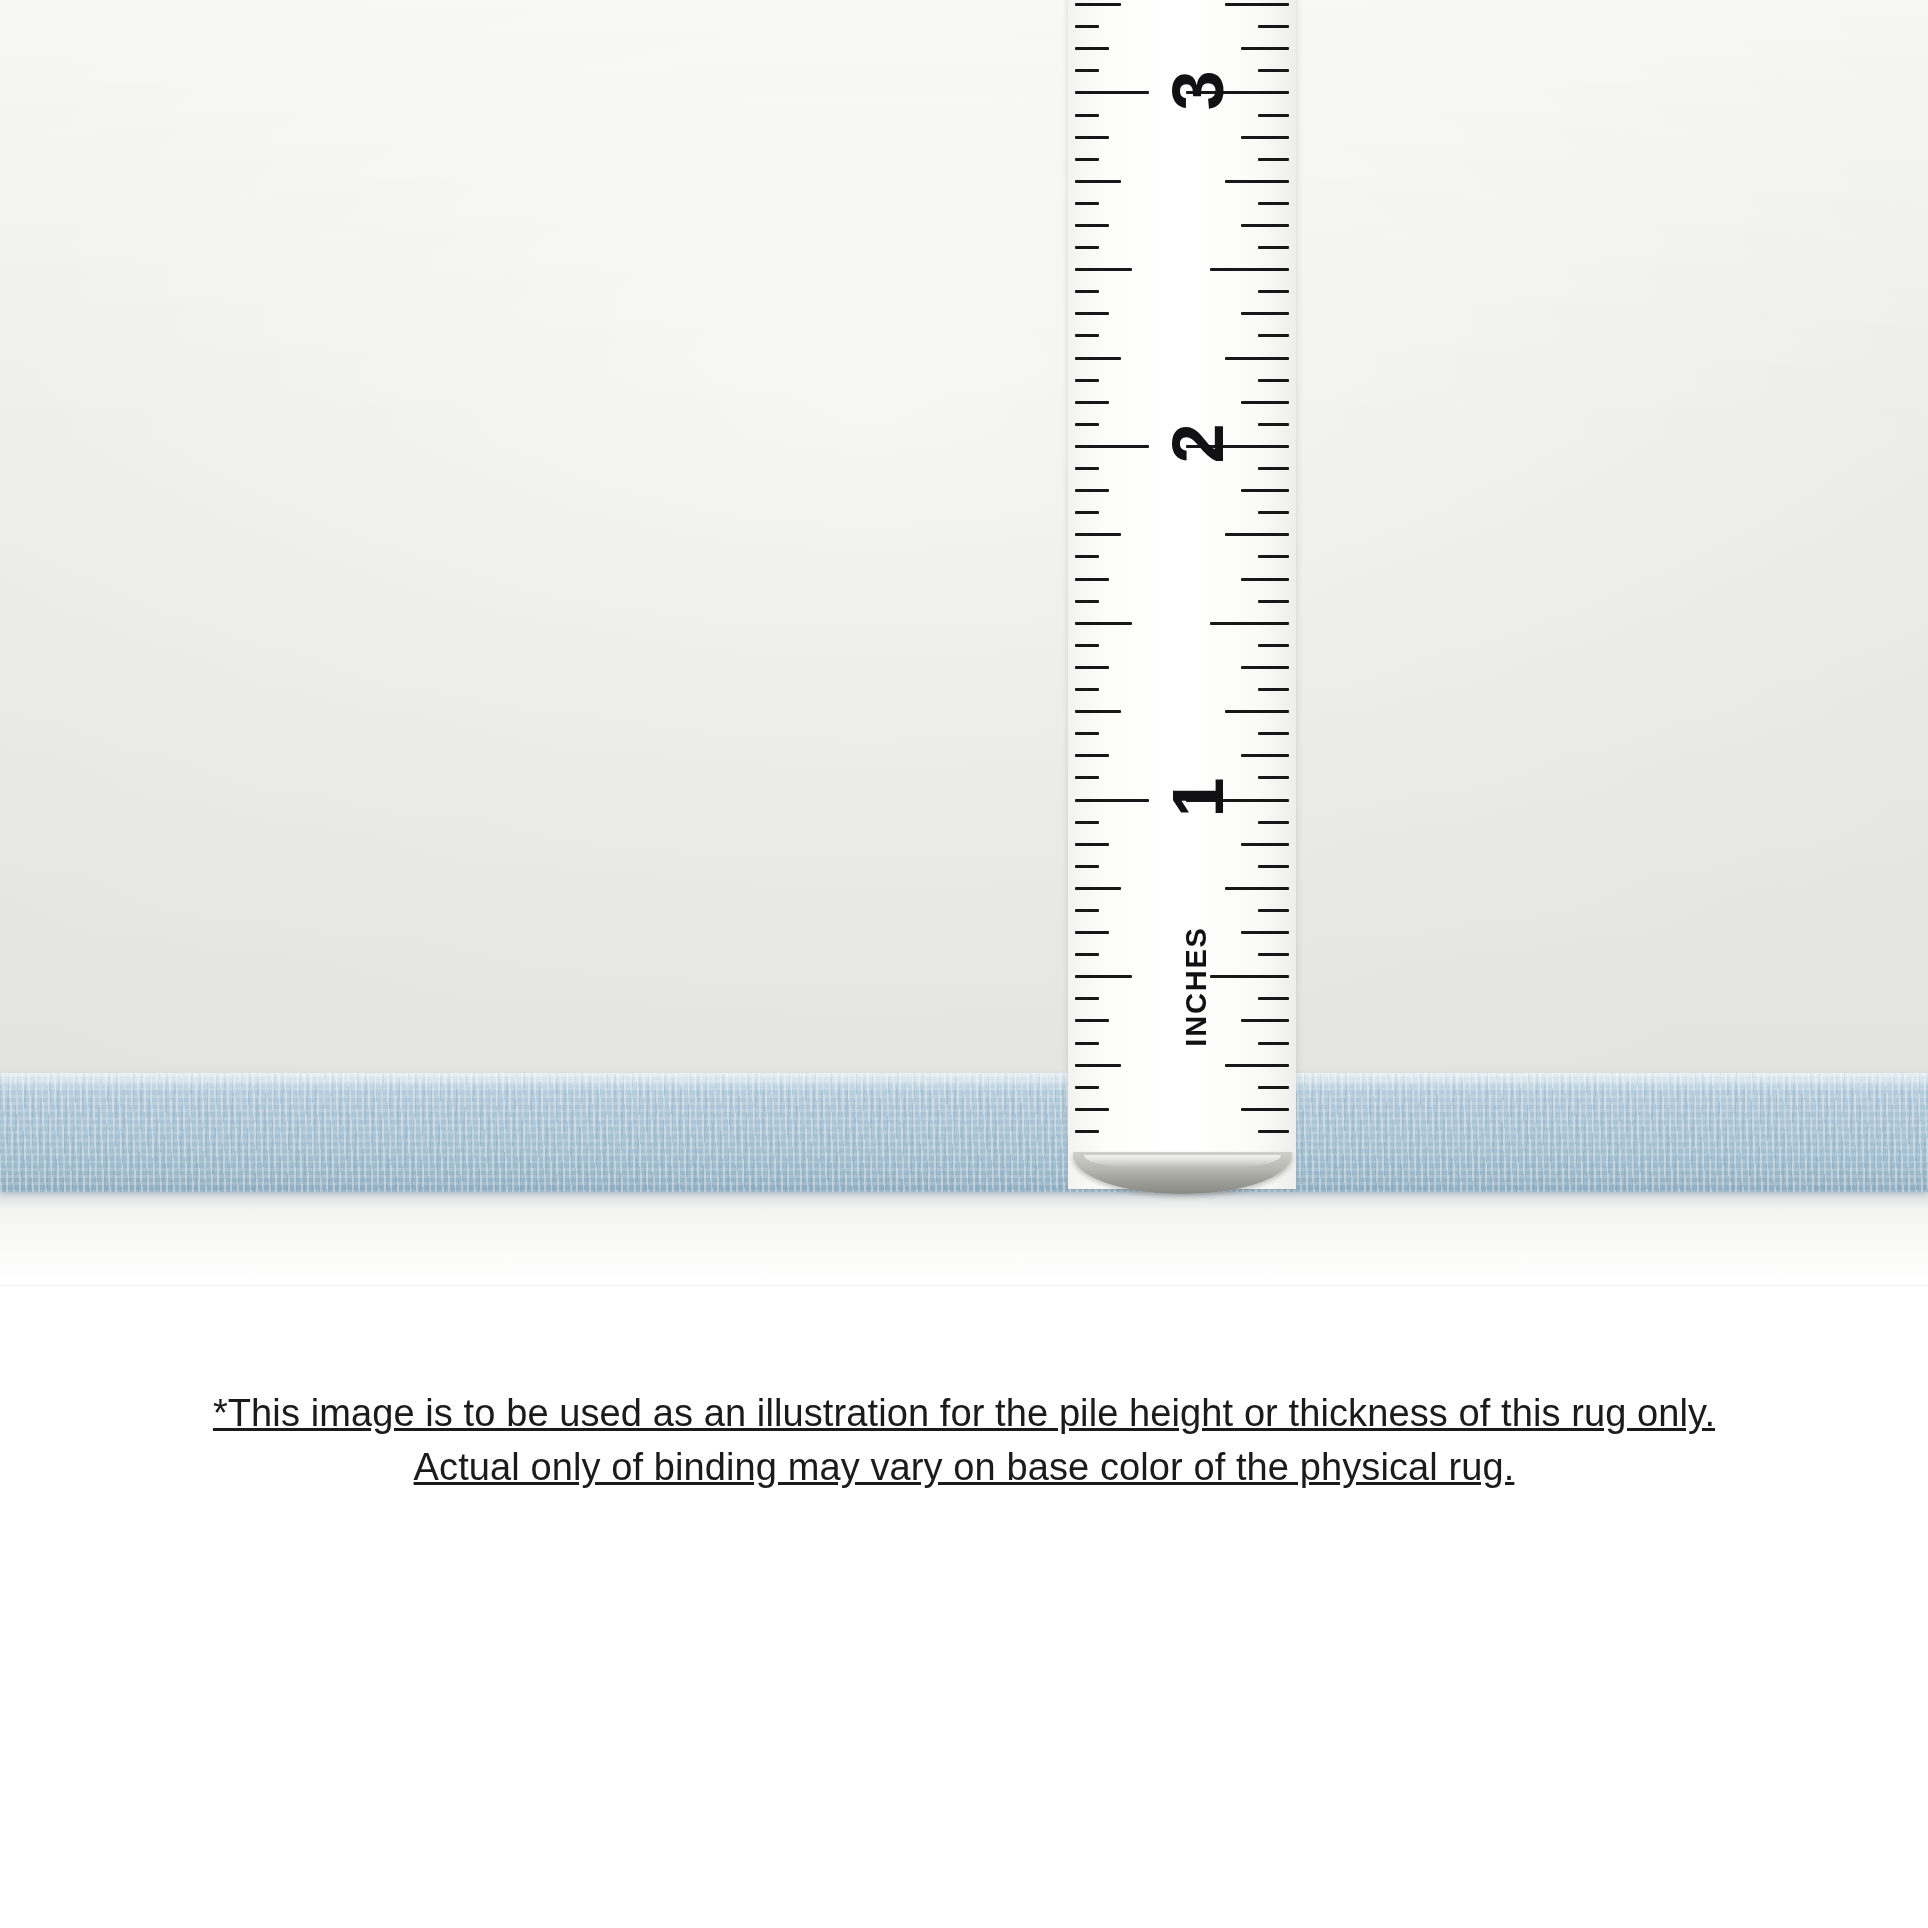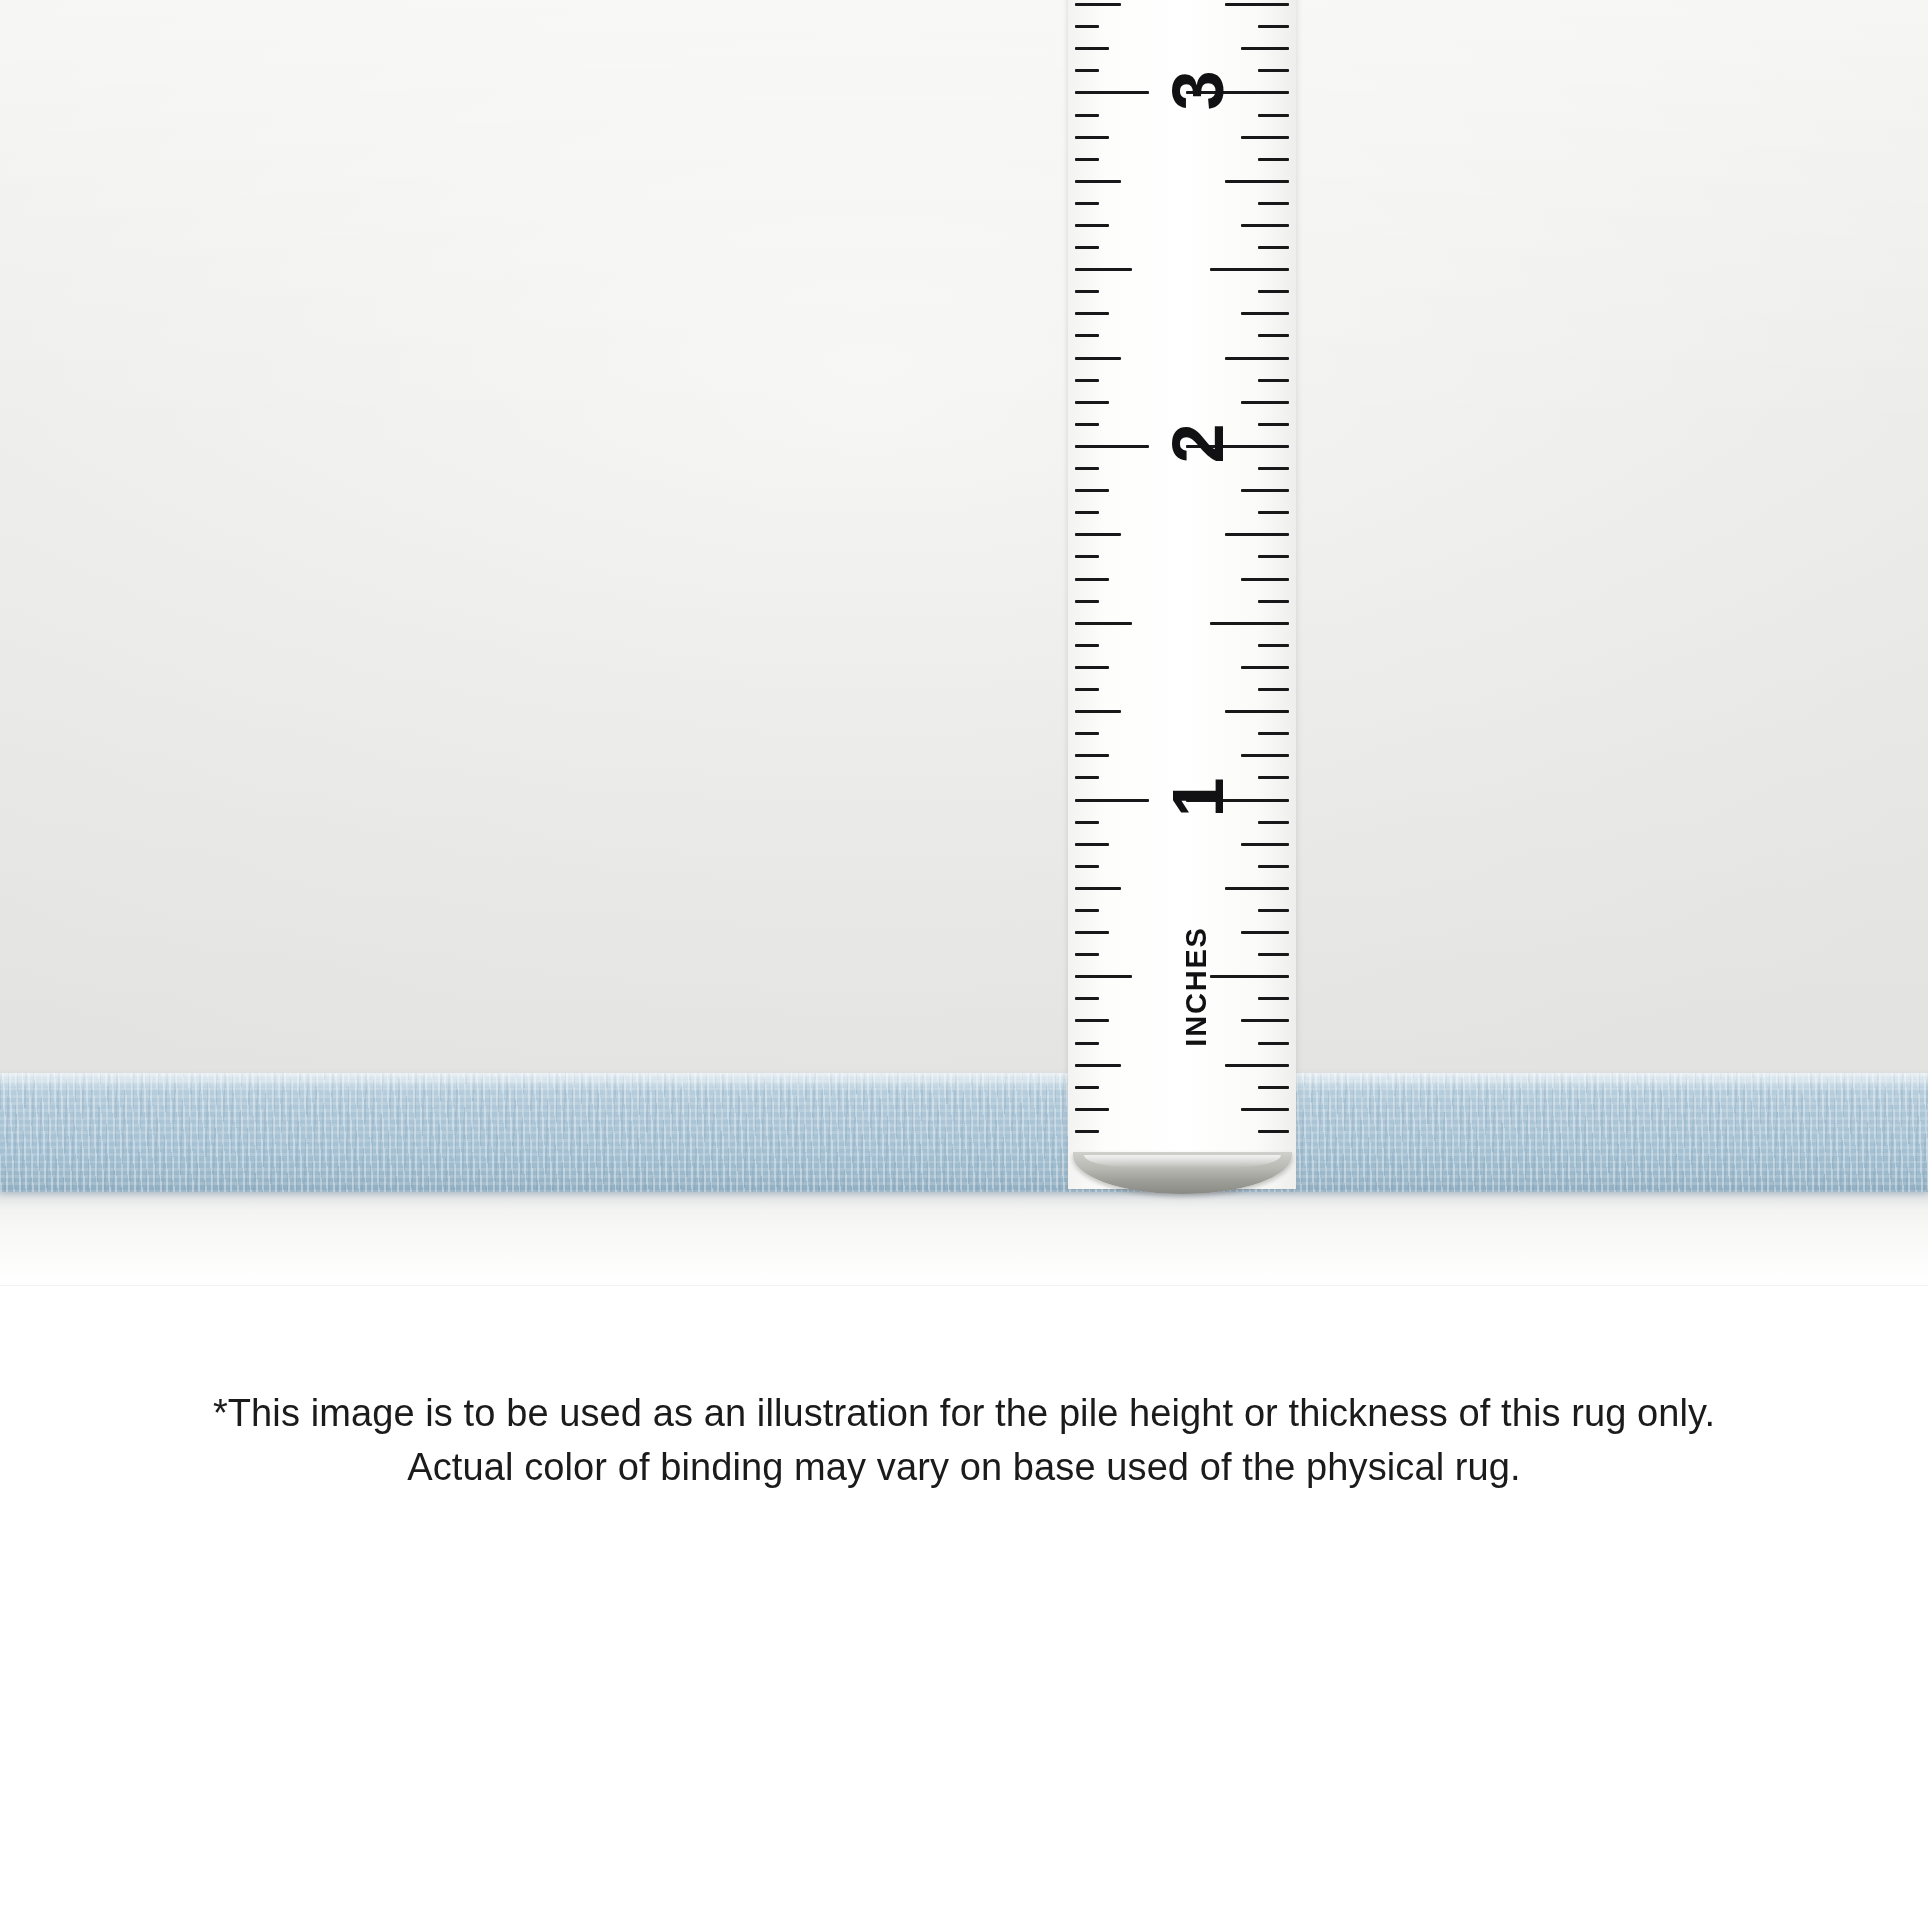--- a/index.html
+++ b/index.html
@@ -177,20 +177,21 @@
     top: 1387px;
     width: 1928px;
     text-align: center;
     color: #1b1b1b;
     font-size: 38px;
     line-height: 1.42;
     letter-spacing: 0.1px;
   }
   .caption .line {
     display: block;
+    text-decoration: underline;
   }
 </style>
 </head>
 <body>
 
 <div id="stage">
 
   <div class="photo">
 
     <div class="backdrop"></div>
@@ -316,17 +317,17 @@
       <div class="num num-inches" id="num-inches" style="top: 975px; left: 55px; width: 147px; text-align: center; transform: rotate(-90deg);">INCHES</div>
     </div>
 
     <div class="tape-tang"></div>
     <div class="tape-tang-hi"></div>
 
   </div>
 
   <div class="caption">
     <span class="line">*This image is to be used as an illustration for the pile height or thickness of this rug only.</span>
-    <span class="line">Actual color of binding may vary on base used of the physical rug.</span>
+    <span class="line">Actual only of binding may vary on base color of the physical rug.</span>
   </div>
 
 </div>
 
 
 </body></html>

